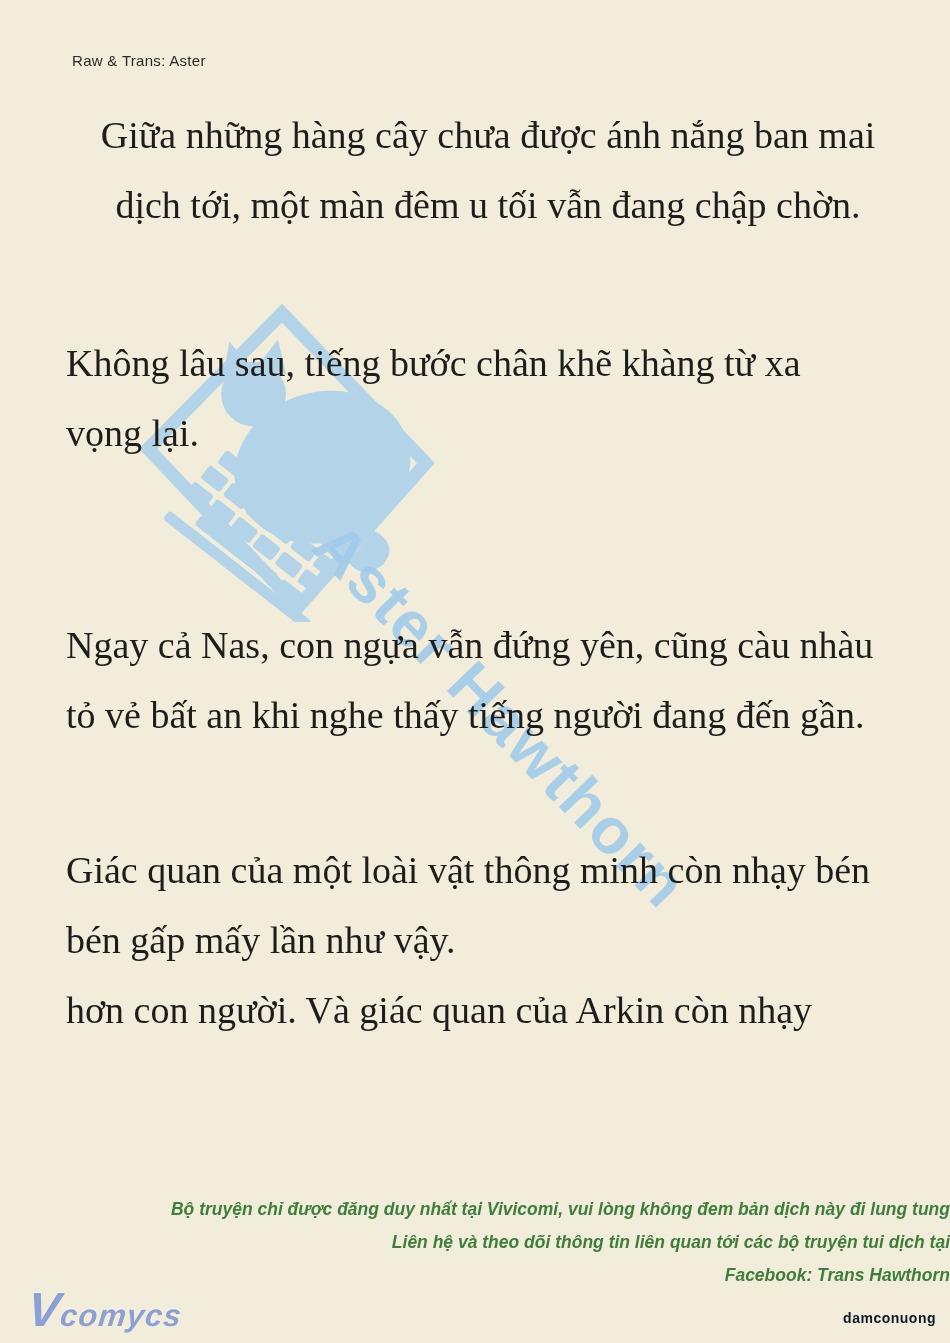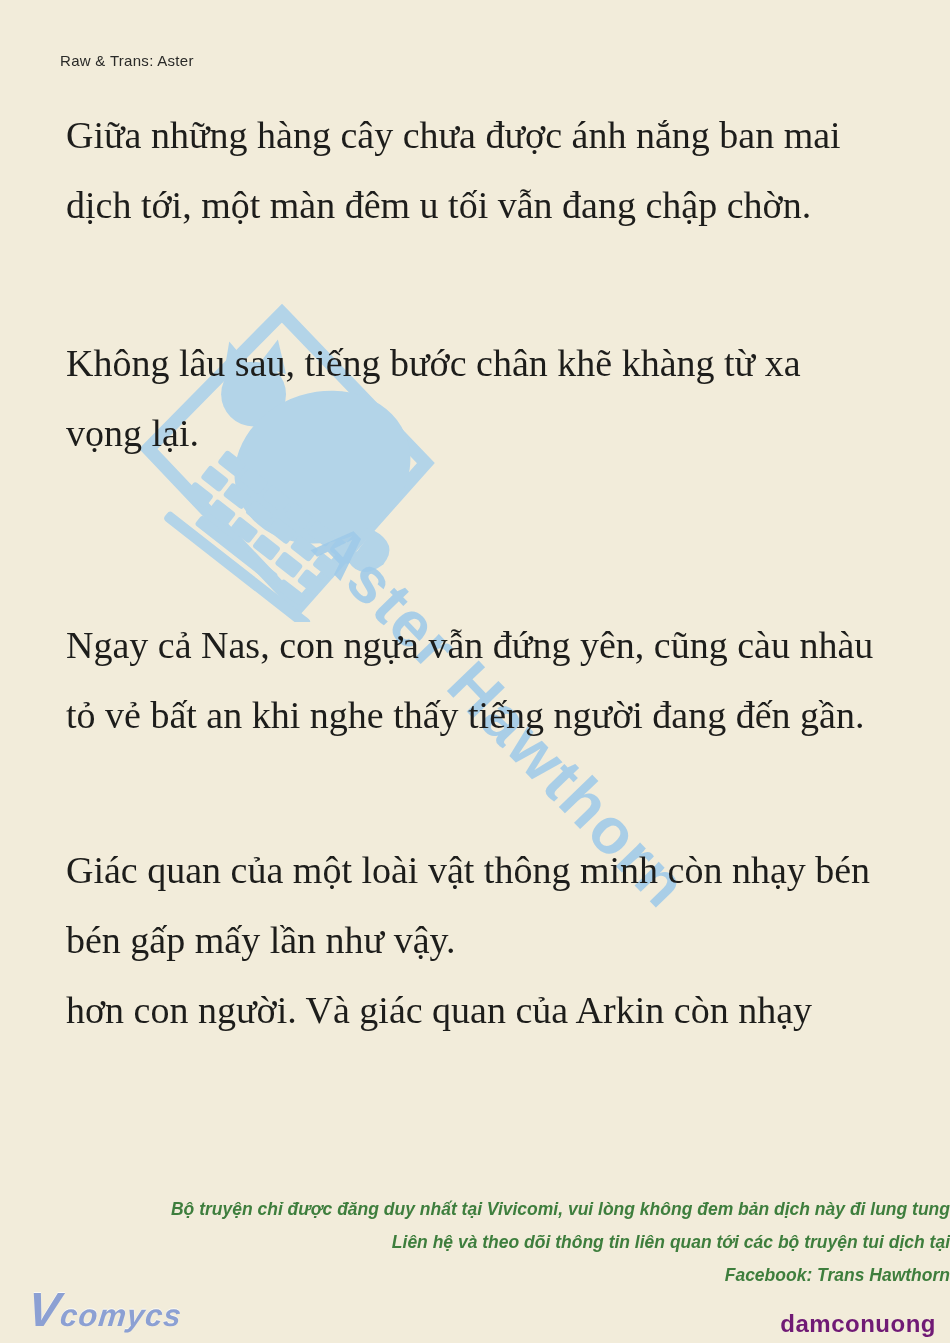--- a/index.html
+++ b/index.html
@@ -28,36 +28,36 @@
     transform: rotate(46deg);
     transform-origin: 0 0;
     white-space: nowrap;
   }
 
   
   .content { position: absolute; inset: 0; z-index: 2; }
 
   .credit {
     position: absolute;
-    left: 60px; top: 52px;
+    left: 72px; top: 52px;
     font-family: "Liberation Sans", "DejaVu Sans", sans-serif;
     font-size: 15px;
     color: #2a2a28;
     letter-spacing: 0.3px;
   }
 
   .para {
     position: absolute;
     left: 66px; right: 40px;
     font-size: 38px;
     line-height: 70px;
     color: #1d1d1b;
   }
   .para .line { white-space: nowrap; }
-  .p1 { top: 100px; }
+  .p1 { top: 100px; text-align: center; }
   .p2 { top: 328px; }
   .p3 { top: 610px; }
   .p4 { top: 835px; }
 
   
   .notice {
     position: absolute;
     left: 0; right: 0; top: 1193px;
     text-align: right;
     font-family: "Liberation Sans", "DejaVu Sans", sans-serif;
@@ -80,23 +80,23 @@
     transform: skewX(-6deg);
     text-shadow: 0 -1px 0 rgba(255,255,255,0.7);
   }
   .logo::first-letter { font-size: 48px; }
 
   .site-tag {
     position: absolute;
     right: 14px; top: 1310px;
     font-family: "Liberation Sans", "DejaVu Sans", sans-serif;
     font-weight: bold;
-    font-size: 24px;
+    font-size: 14px;
     letter-spacing: 0.5px;
-    color: #701a75;
+    color: #0f172a;
   }
 </style>
 </head>
 <body>
 
 <div class="page">
 
   <div class="wm-layer">
     <svg class="wm-svg" viewBox="0 0 300 320" aria-hidden="true">
 

